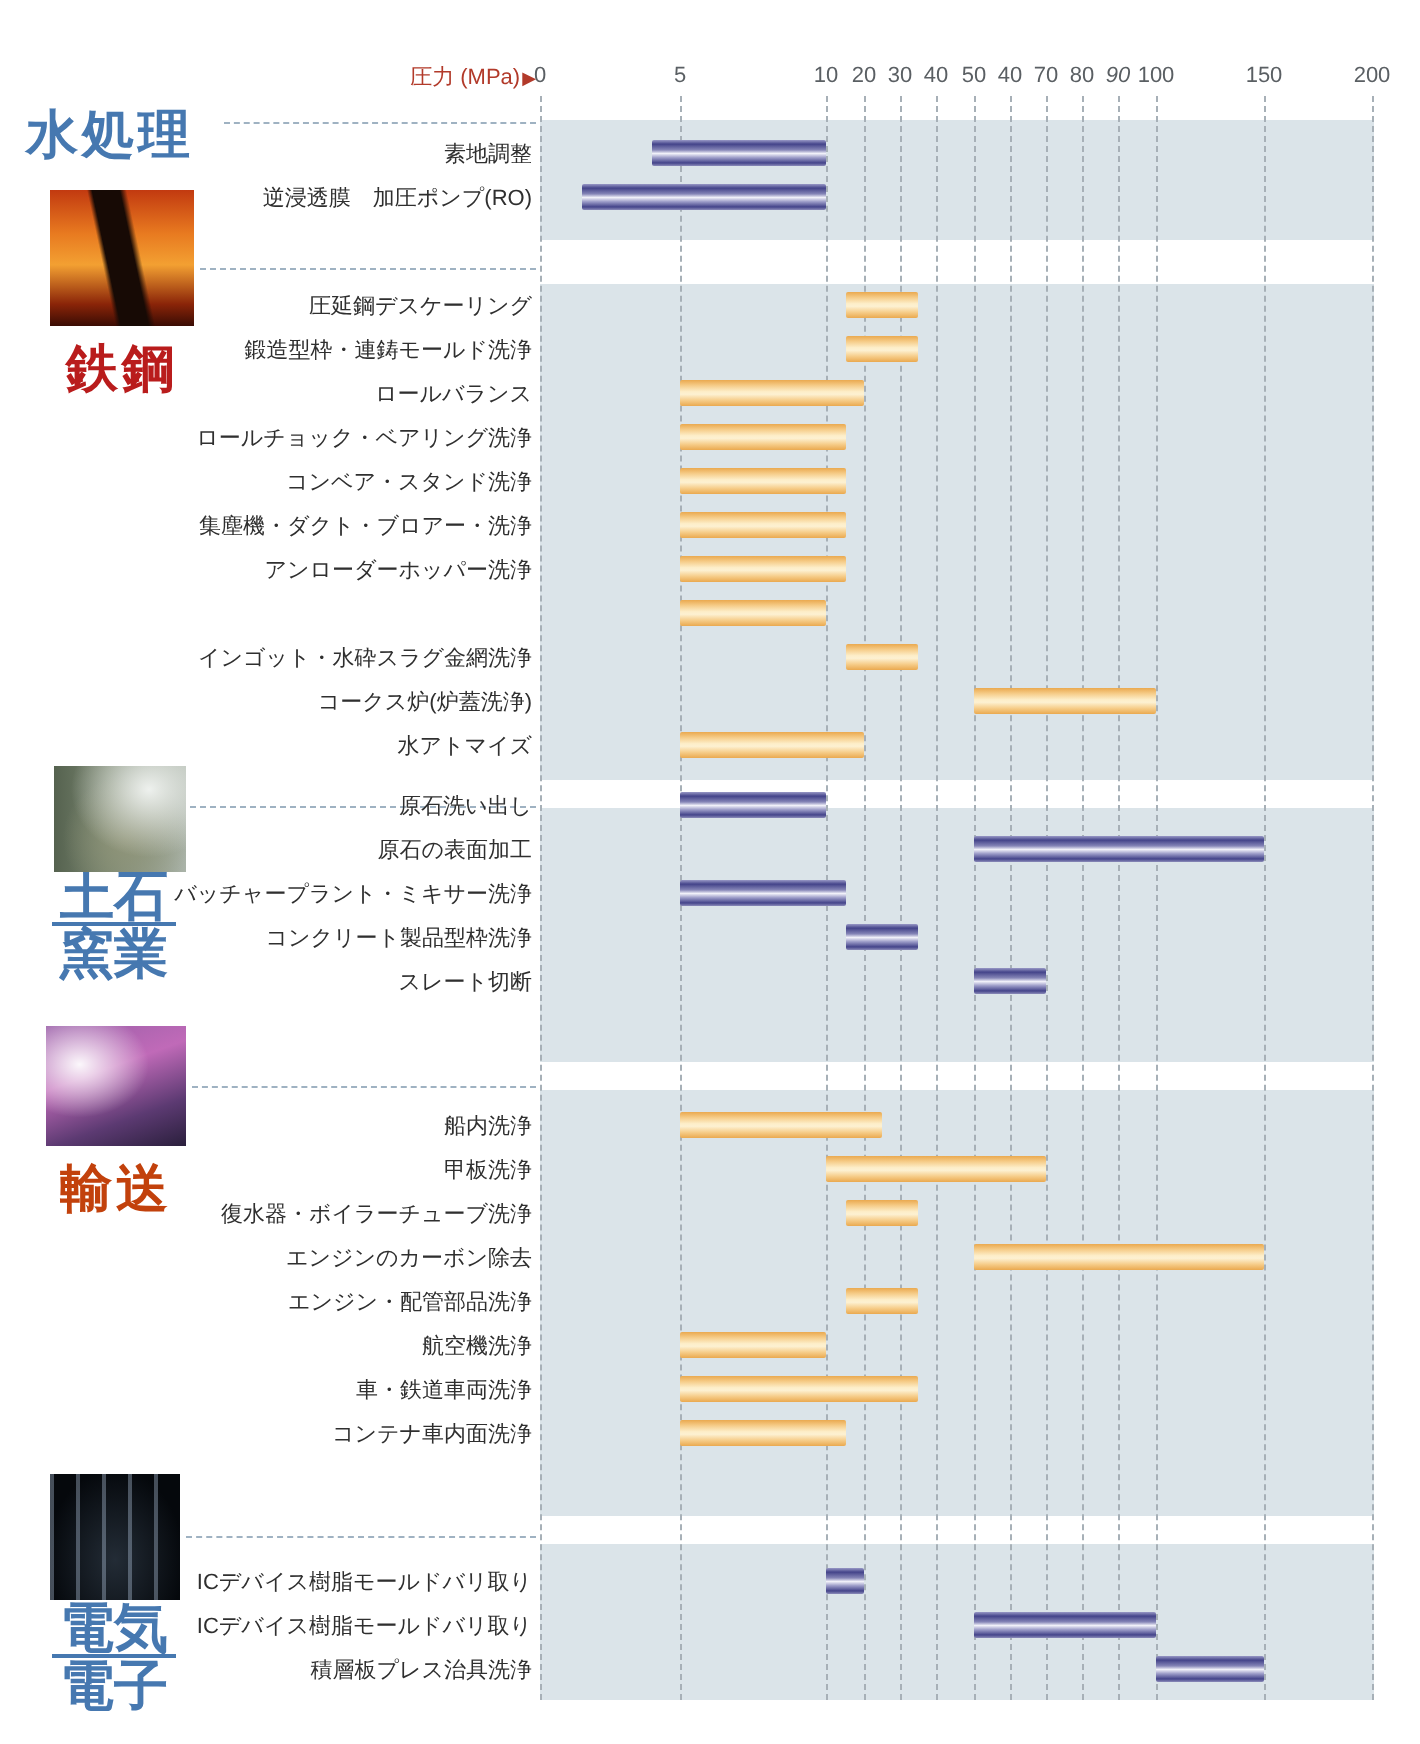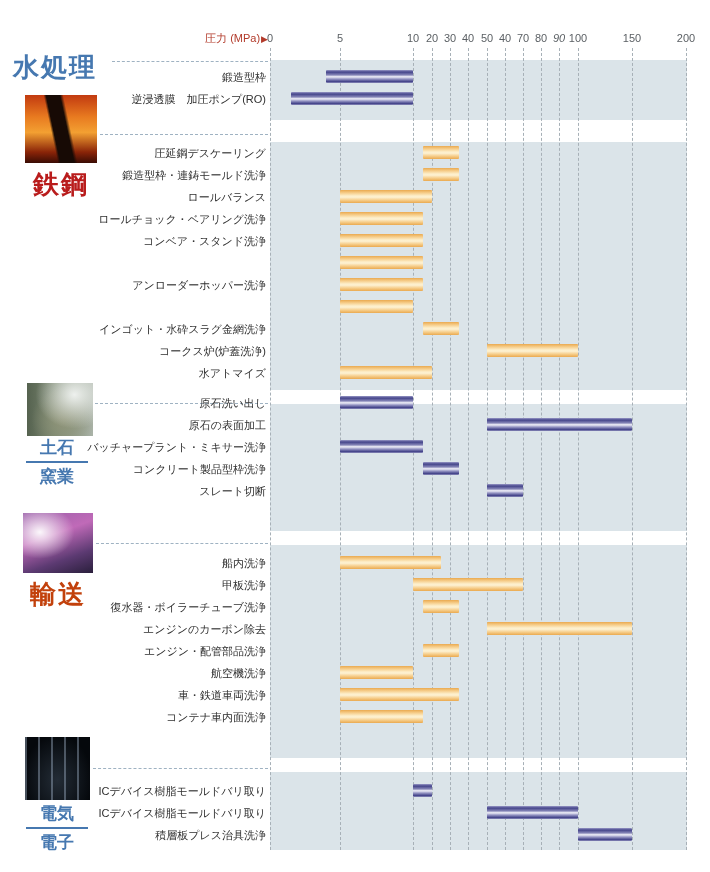--- a/index.html
+++ b/index.html
@@ -33,21 +33,21 @@
   .bar.orange{
     background:linear-gradient(180deg,#eaa94f 0%,#f6cd8a 22%,#fdeec9 45%,#fdf1d2 55%,#f6cd8a 78%,#eaa94f 100%);
   }
   .bar.purple{
     background:linear-gradient(180deg,#9898c6 0%,#44448a 16%,#8484b6 38%,#f1f1f9 52%,#9c9cc8 68%,#44448a 88%,#8c8cba 100%);
   }
   .leader{position:absolute;height:0;border-top:1px dashed #9fb2c2;}
   
   .cat{position:absolute;font-weight:bold;}
   .cat-single{font-size:26px;letter-spacing:2px;white-space:nowrap;}
-  .cat-stacked{width:62px;text-align:center;font-size:17px;line-height:24px;}
+  .cat-stacked{width:62px;text-align:center;font-size:27px;line-height:24px;}
   .cat-stacked .line{display:block;}
   .cat-stacked .underlined{border-bottom:2px solid #4678b0;padding-bottom:1px;margin-bottom:2px;}
   
   .photo{position:absolute;}
   .photo-steel{
     background:
       linear-gradient(78deg,rgba(20,8,4,0) 38%,#170a05 41%,#170a05 57%,rgba(20,8,4,0) 61%),
       linear-gradient(180deg,#c23a10 0%,#e87a20 32%,#f3a032 55%,#8a2408 84%,#3a0c04 100%);
   }
   .photo-stone{
@@ -107,21 +107,21 @@
       <div class="tick-label" style="left: 578px;">100</div>
       <div class="gridline" style="left: 632px;"></div>
       <div class="tick-label" style="left: 632px;">150</div>
       <div class="gridline" style="left: 686px;"></div>
       <div class="tick-label" style="left: 686px;">200</div>
     </div>
   <div id="content-layer">
       <div class="leader" style="top: 61px; left: 112px; width: 156px;"></div>
       <div class="section" style="top: 66px;">
         <div class="row">
-          <div class="row-label">鍛造型枠</div>
+          <div class="row-label">素地調整</div>
           <div class="bar purple" style="left: 326px; width: 87px;"></div>
         </div>
         <div class="row">
           <div class="row-label">逆浸透膜　加圧ポンプ(RO)</div>
           <div class="bar purple" style="left: 291px; width: 122px;"></div>
         </div>
       </div>
       <div class="cat cat-single" style="left: 13px; top: 50px; color: rgb(70, 120, 176);"><span class="line">水処理</span></div>
       <div class="leader" style="top: 134px; left: 100px; width: 168px;"></div>
       <div class="section" style="top: 142px;">
@@ -139,20 +139,21 @@
         </div>
         <div class="row">
           <div class="row-label">ロールチョック・ベアリング洗浄</div>
           <div class="bar orange" style="left: 340px; width: 82.5px;"></div>
         </div>
         <div class="row">
           <div class="row-label">コンベア・スタンド洗浄</div>
           <div class="bar orange" style="left: 340px; width: 82.5px;"></div>
         </div>
         <div class="row">
+          <div class="row-label">集塵機・ダクト・ブロアー・洗浄</div>
           <div class="bar orange" style="left: 340px; width: 82.5px;"></div>
         </div>
         <div class="row">
           <div class="row-label">アンローダーホッパー洗浄</div>
           <div class="bar orange" style="left: 340px; width: 82.5px;"></div>
         </div>
         <div class="row">
           <div class="bar orange" style="left: 340px; width: 73px;"></div>
         </div>
         <div class="row">

